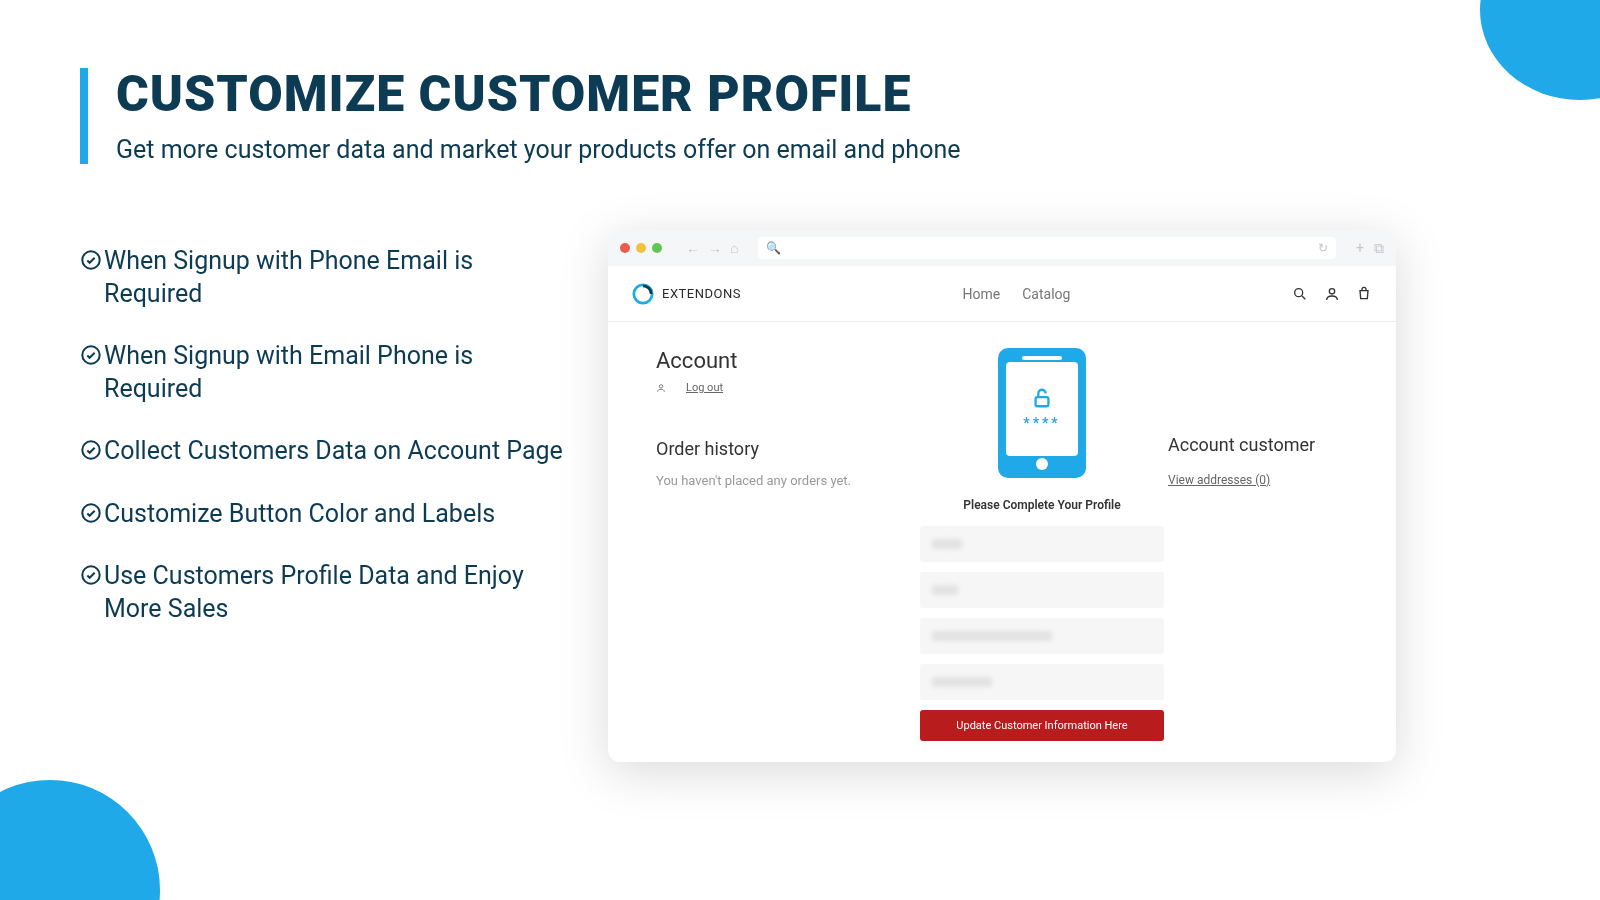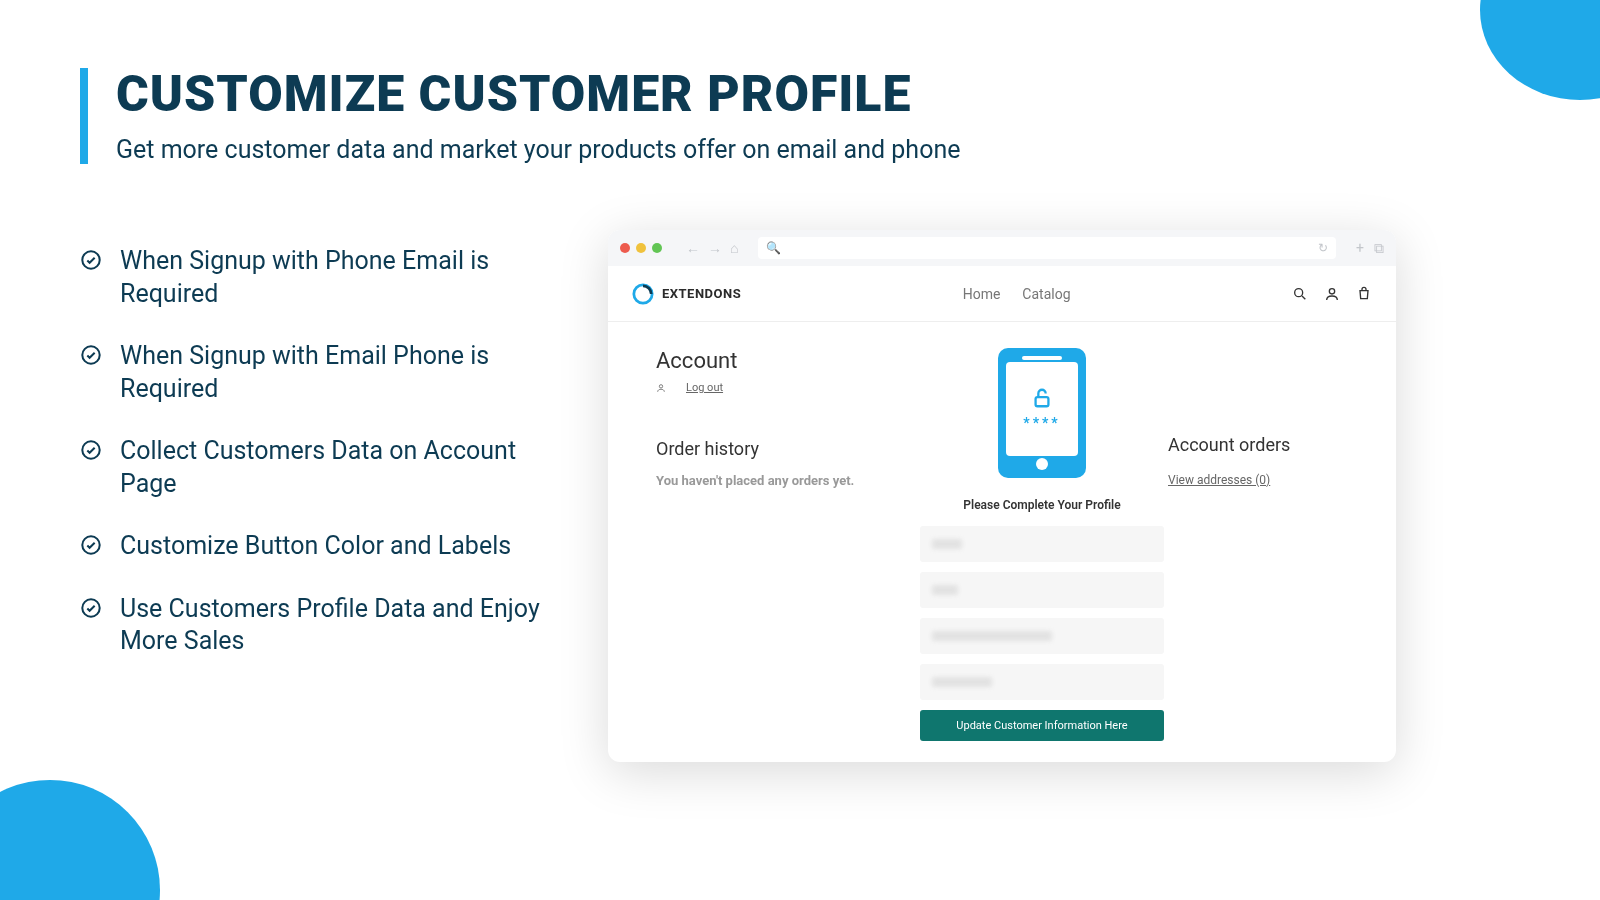--- a/index.html
+++ b/index.html
@@ -53,21 +53,21 @@
 .bullets {
   position: absolute;
   top: 245px;
   left: 80px;
   width: 490px;
 }
 .bullet {
   display: flex;
   align-items: flex-start;
   margin-bottom: 30px;
-  gap: 18px;
+  gap: 2px;
 }
 .check-icon {
   flex-shrink: 0;
   width: 22px;
   height: 22px;
   margin-top: 4px;
 }
 .bullet-text {
   font-size: 25px;
   line-height: 1.3;
@@ -123,21 +123,21 @@
 .brand {
   display: flex;
   align-items: center;
   gap: 8px;
 }
 .brand-logo {
   width: 22px; height: 22px;
 }
 .brand-name {
   font-size: 13px;
-  font-weight: 700;
+  font-weight: 400;
   letter-spacing: 0.5px;
   color: #2b2b2b;
 }
 .store-nav {
   display: flex;
   gap: 22px;
   font-size: 14px;
   color: #777;
 }
 .store-icons {
@@ -150,21 +150,21 @@
   display: flex;
   padding: 26px 48px 21px 48px;
   position: relative;
   height: calc(100% - 92px);
 }
 .left-col { width: 260px; }
 .account-title { font-size: 22px; color: #333; font-weight: 400; margin-bottom: 8px; }
 .logout { font-size: 11px; color: #666; text-decoration: underline; display: flex; align-items: center; gap: 20px; }
 .order-history { margin-top: 44px; }
 .oh-title { font-size: 18px; color: #333; font-weight: 400; margin-bottom: 14px; }
-.oh-text { font-size: 13px; color: #999; font-weight: bold; }
+.oh-text { font-size: 13px; color: #999; }
 .center-col {
   flex: 1;
   display: flex;
   flex-direction: column;
   align-items: center;
 }
 .phone-illustration {
   width: 88px; height: 140px;
   background: #1fa9e8;
   border-radius: 10px;
@@ -200,21 +200,21 @@
 }
 .field-blur {
   height: 10px;
   background: #e2e2e2;
   border-radius: 3px;
   filter: blur(2px);
 }
 .update-btn {
   width: 244px;
   height: 34px;
-  background: #0f766e;
+  background: #b91c1c;
   color: #fff;
   font-size: 11px;
   border-radius: 3px;
   display: flex;
   align-items: center;
   justify-content: center;
   margin-top: 10px;
   cursor: pointer;
 }
 .right-col { width: 180px; text-align: left; margin-top: 86px;}
@@ -360,17 +360,17 @@
         <div class="field">
             <div class="field-blur" style="width:60px"></div>
           </div>
       </div>
       <div class="update-btn">
         <span>Update Customer Information Here</span>
       </div>
     </div>
 
     <div class="right-col">
-      <div class="ad-title">Account orders</div>
+      <div class="ad-title">Account customer</div>
       <div class="view-addr">View addresses (0)</div>
     </div>
   </div>
 </div>
 
 </body></html>

